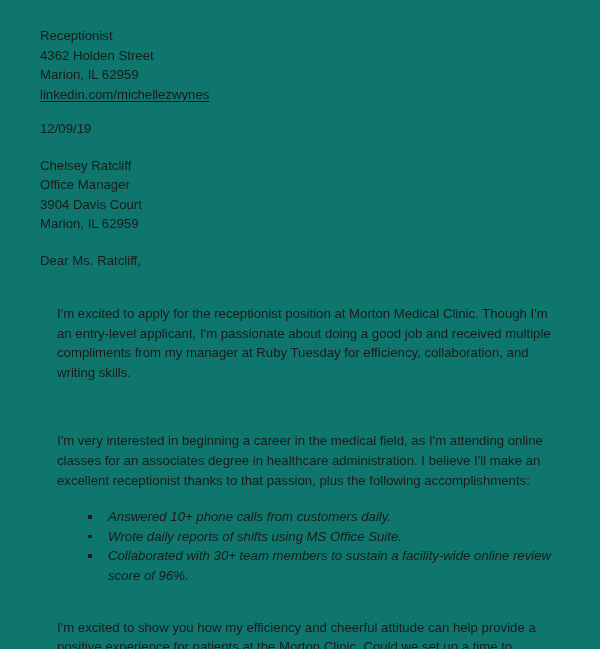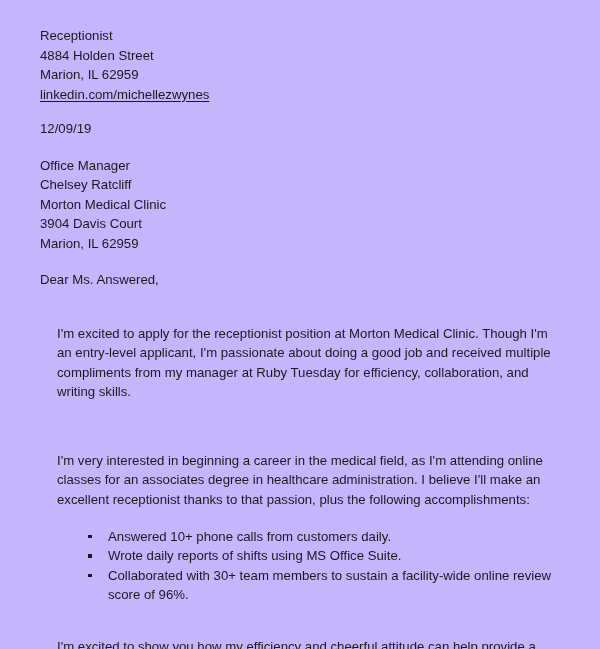--- a/index.html
+++ b/index.html
@@ -11,21 +11,21 @@
     width: 600px;
     height: 649px;
     overflow: hidden;
     font-family: "Liberation Sans", sans-serif;
     color: #1a1a1a;
   }
   .page {
     box-sizing: border-box;
     width: 600px;
     height: 649px;
-    background: #c4b5fd;
+    background: #0f766e;
     padding: 26px 30px 0 40px;
   }
   .line {
     font-size: 13.2px;
     line-height: 19.5px;
     white-space: pre;
   }
   .sender-block { margin-bottom: 0; }
   .link-line {
     font-size: 13.2px;
@@ -44,20 +44,21 @@
     line-height: 19.6px;
     margin: 17px;
     max-width: 530px;
     text-align: left;
   }
   ul.accomplishments {
     margin: 6px 0 0 0;
     padding-left: 48px;
     list-style: none;
     max-width: 530px;
+    font-style: italic;
   }
   ul.accomplishments li {
     font-size: 13.2px;
     line-height: 19.6px;
     position: relative;
     padding-left: 20px;
   }
   ul.accomplishments li::before {
     content: "";
     position: absolute;
@@ -73,42 +74,41 @@
     margin-left: 36px;
   }
 </style>
 </head>
 <body>
 
 <div class="page">
 
   <div class="sender-block">
     <div class="line">Receptionist</div>
-    <div class="line">4884 Holden Street</div>
+    <div class="line">4362 Holden Street</div>
     <div class="line">Marion, IL 62959</div>
     <div class="link-line"><span class="url">linkedin.com/michellezwynes</span></div>
   </div>
 
   <div class="gap-md"></div>
 
   <div class="line">12/09/19</div>
 
   <div class="gap-lg"></div>
 
   <div class="recipient-block">
+    <div class="line">Chelsey Ratcliff</div>
     <div class="line">Office Manager</div>
-    <div class="line">Chelsey Ratcliff</div>
-    <div class="line">Morton Medical Clinic</div>
     <div class="line">3904 Davis Court</div>
     <div class="line">Marion, IL 62959</div>
   </div>
 
   <div class="gap-lg"></div>
 
-  <div class="line">Dear Ms. Answered,</div>
+  <div class="line">Dear Ms. Ratcliff,</div>
 
   <div class="gap-lg"></div>
 
   <p class="para">I'm excited to apply for the receptionist position at Morton Medical Clinic. Though I'm an entry-level applicant, I'm passionate about doing a good job and received multiple compliments from my manager at Ruby Tuesday for efficiency, collaboration, and writing skills.</p>
 
   <div class="gap-md"></div>
 
   <p class="para">I'm very interested in beginning a career in the medical field, as I'm attending online classes for an associates degree in healthcare administration. I believe I'll make an excellent receptionist thanks to that passion, plus the following accomplishments:</p>
 
   <ul class="accomplishments">

